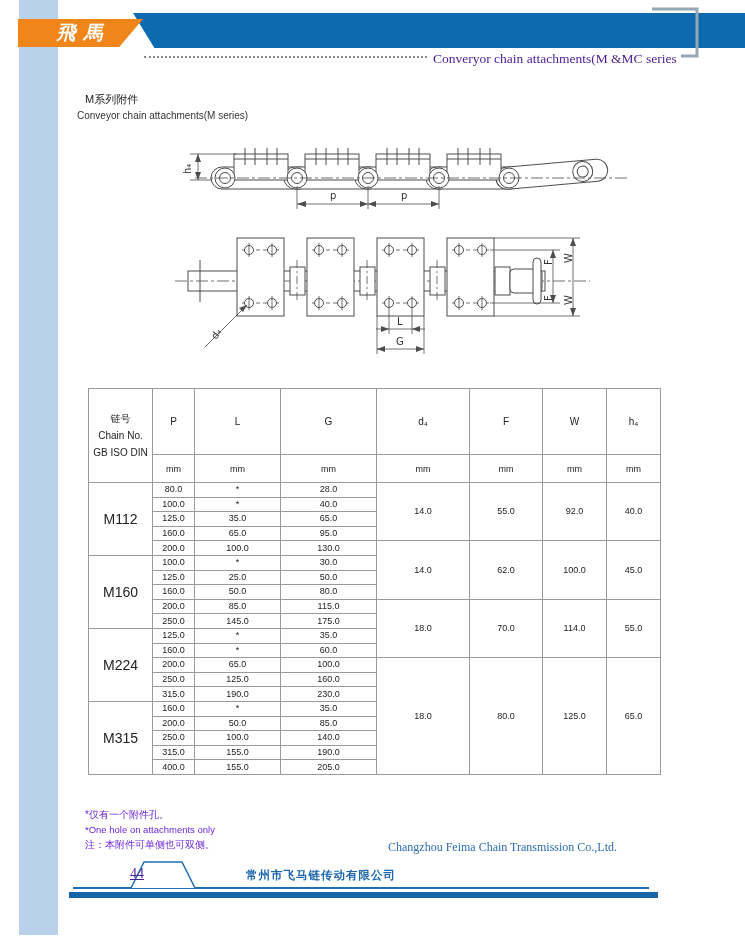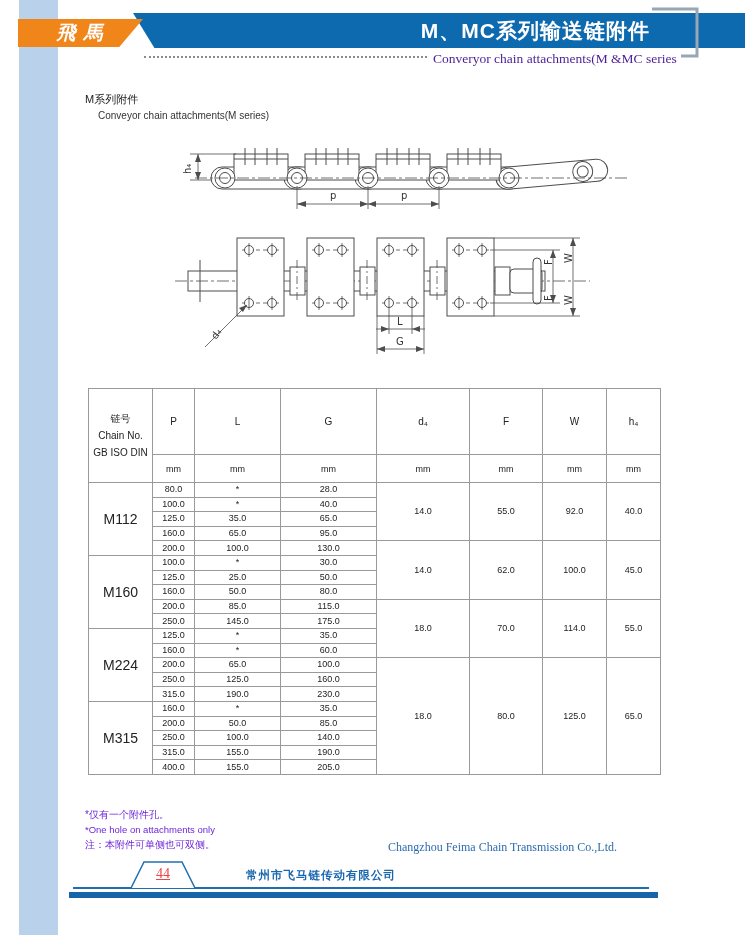--- a/index.html
+++ b/index.html
@@ -15,21 +15,21 @@
   .banner-orange { position:absolute; left:18px; top:19px; width:125px; height:28px; background:#f08519;
                  clip-path:polygon(0 0,100% 0,81% 100%,0 100%); display:flex; align-items:center; justify-content:center; }
   .logo-text { color:#fff; font-family:"DejaVu Serif", serif; font-style:italic; font-weight:bold; font-size:19px; letter-spacing:8px; padding-left:6px; }
   .banner-title { position:absolute; left:139px; top:13px; width:521px; height:35px; display:flex; align-items:center; justify-content:flex-end;
                  color:#ffffff; font-size:21px; font-weight:bold; letter-spacing:1px; padding-right:10px; }
   .header-bracket { position:absolute; left:645px; top:4px; }
   .dotted-rule { position:absolute; left:144px; top:56px; width:283px; border-bottom:2px dotted #8a8a8a; }
   .subtitle { position:absolute; left:433px; top:51px; width:260px; font-family:"Liberation Serif", serif; font-size:13.5px; color:#4c1d95; }
 
   .sec-zh { position:absolute; left:85px; top:92px; font-size:11px; color:#222; }
-  .sec-en { position:absolute; left:98px; top:110px; font-size:10px; color:#333; }
+  .sec-en { position:absolute; left:77px; top:110px; font-size:10px; color:#333; }
 
   .draw1 { position:absolute; left:80px; top:128px; }
   .draw2 { position:absolute; left:150px; top:222px; }
   .dwg { stroke:#4d4d4d; stroke-width:1; fill:none; }
   .dwg-f { stroke:#4d4d4d; stroke-width:1; fill:#ffffff; }
   .dwg-dim { stroke:#4d4d4d; stroke-width:0.8; fill:none; }
   .dwg-txt { fill:#333; font-size:10px; font-family:"DejaVu Sans", sans-serif; }
   .arr { fill:#4d4d4d; stroke:none; }
 
   
@@ -43,36 +43,35 @@
   .chain-cell { font-size:14px;margin-top:10px; }
 
   .notes { position:absolute; left:85px; top:795px; color:#6d28d9;margin-top:12px; }
   .notes .nzh { font-size:10px; line-height:15px; }
   .notes .nen { font-size:9.5px; line-height:15px; }
 
   
   .foot-line-thin { position:absolute; left:73px; top:887px; width:576px; height:2px; background:#1f6fb0; }
   .foot-line-thick { position:absolute; left:69px; top:892px; width:589px; height:6px; background:#1565a8; }
   .page-tab { position:absolute; left:130px; top:861px; width:66px; height:27px; }
-  .page-num { position:absolute; left:130px; top:866px; width:66px; text-align:center; font-family:"Liberation Serif", serif; font-size:14px; color:#ef4444;text-decoration:underline; }
+  .page-num { position:absolute; left:130px; top:866px; width:66px; font-family:"Liberation Serif", serif; font-size:14px; color:#4c1d95;text-decoration:underline; }
   .company-zh { position:absolute; left:246px; top:868px; font-family:"Liberation Serif", serif; font-weight:bold; font-size:11.5px; color:#1b67ae; letter-spacing:1px; }
   .company-en { position:absolute; left:388px; top:840px; font-family:"Liberation Serif", serif; font-size:12px; color:#2a6cae;text-align:center; }
 </style>
 </head>
 <body>
 
 <div class="page">
 
   <div class="side-strip"></div>
 
   <div class="banner-blue"></div>
   <div class="banner-orange">
     <span class="logo-text">飛馬</span>
   </div>
-  <div class="banner-title">M、MC系列输送链附件</div>
   <svg class="header-bracket" width="62" height="58">
     <path d="M7,5 H52 V52 H36" stroke="#97a8b4" stroke-width="3" fill="none"></path>
   </svg>
   <div class="dotted-rule"></div>
   <div class="subtitle">Converyor chain attachments(M &amp;MC series</div>
 
   <div class="sec-zh">M系列附件</div>
   <div class="sec-en">Conveyor chain attachments(M series)</div>
 
   <svg class="draw1" width="560" height="110" viewBox="0 0 560 110">

